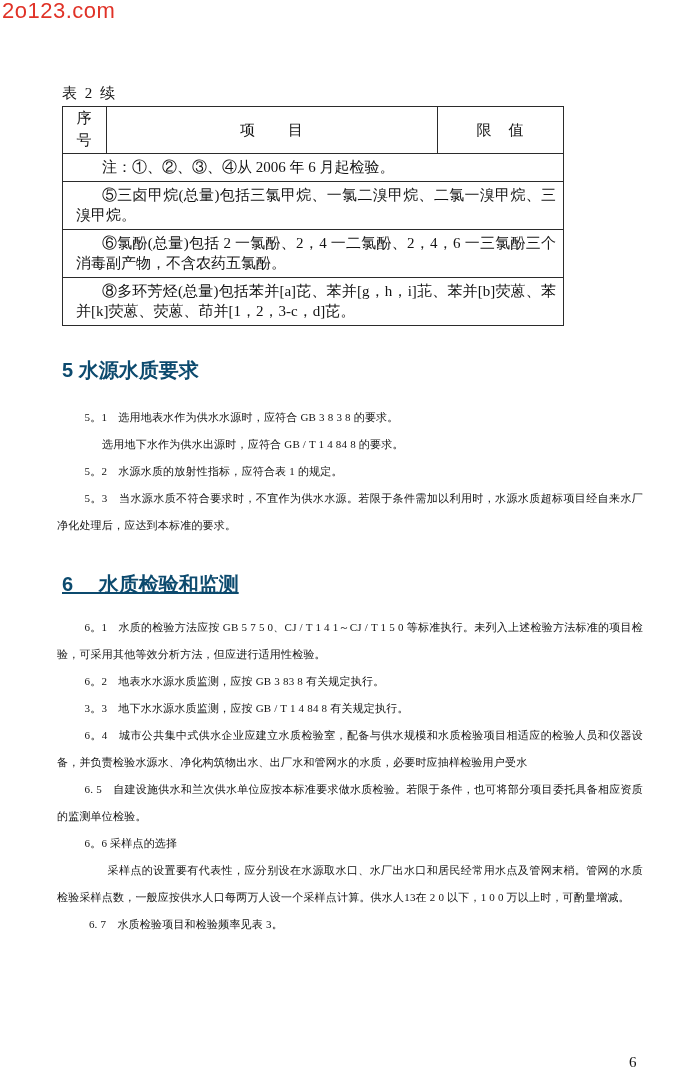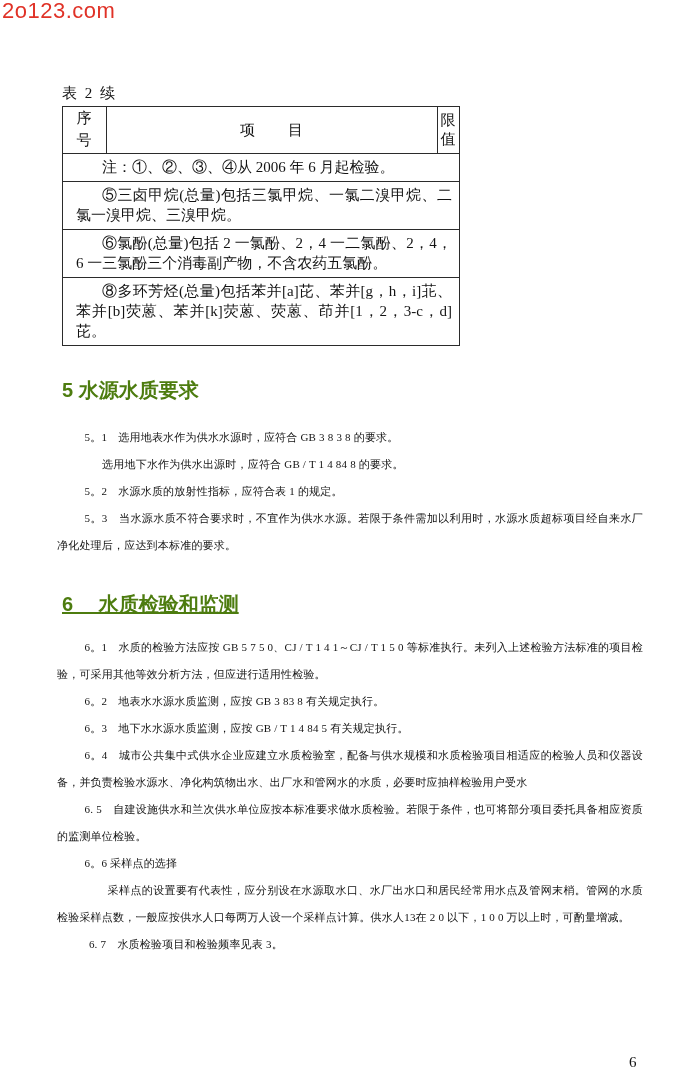--- a/index.html
+++ b/index.html
@@ -30,21 +30,21 @@
     top: 0;
     width: 586px;
   }
   .table-caption {
     margin: 84px 0 3px 5px;
     font-size: 15px;
     letter-spacing: 2px;
   }
   table.t2 {
     border-collapse: collapse;
-    width: 398px;
+    width: 502px;
     margin-left: 5px;
     table-layout: fixed;
     border-radius: 15px;
   }
   table.t2 th, table.t2 td {
     border: 1.5px solid #2b2b2b;
     font-weight: normal;
     font-size: 15px;
   }
   table.t2 th {
@@ -64,21 +64,21 @@
     line-height: 20px;
     font-size: 14.6px;
     text-indent: 26px;
     text-align: justify;
   }
   .sec-heading {
     font-family: "Liberation Sans", "DejaVu Sans", sans-serif;
     font-weight: bold;
     font-size: 20px;
     margin: 0 0 0 5px;
-    color: #4d7c0f;
+    color: #0c4a6e;
   }
   .h5 { margin-top: 31px; margin-bottom: 20px; }
   .h6 { margin-top: 32px; margin-bottom: 16px; text-decoration: underline; }
   p.body-p {
     margin: 0;
     font-size: 11px;
     line-height: 27px;
     text-align: justify;
     letter-spacing: 0.2px;
   }
@@ -130,21 +130,21 @@
 
   <p class="body-p ind2">5。1　选用地表水作为供水水源时，应符合 GB 3 8 3 8 的要求。</p>
   <p class="body-p ind4">选用地下水作为供水出源时，应符合 GB / T 1 4 84 8 的要求。</p>
   <p class="body-p ind2">5。2　水源水质的放射性指标，应符合表 1 的规定。</p>
   <p class="body-p ind2">5。3　当水源水质不符合要求时，不宜作为供水水源。若限于条件需加以利用时，水源水质超标项目经自来水厂净化处理后，应达到本标准的要求。</p>
 
   <h2 class="sec-heading h6">6　 水质检验和监测</h2>
 
   <p class="body-p ind2">6。1　水质的检验方法应按 GB 5 7 5 0、CJ / T 1 4 1～CJ / T 1 5 0 等标准执行。未列入上述检验方法标准的项目检验，可采用其他等效分析方法，但应进行适用性检验。</p>
   <p class="body-p ind2">6。2　地表水水源水质监测，应按 GB 3 83 8 有关规定执行。</p>
-  <p class="body-p ind2">6。3　地下水水源水质监测，应按 GB / T 1 4 84 5 有关规定执行。</p>
+  <p class="body-p ind2">3。3　地下水水源水质监测，应按 GB / T 1 4 84 8 有关规定执行。</p>
   <p class="body-p ind2">6。4　城市公共集中式供水企业应建立水质检验室，配备与供水规模和水质检验项目相适应的检验人员和仪器设备，并负责检验水源水、净化构筑物出水、出厂水和管网水的水质，必要时应抽样检验用户受水</p>
   <p class="body-p ind2">6. 5　自建设施供水和兰次供水单位应按本标准要求做水质检验。若限于条件，也可将部分项目委托具备相应资质的监测单位检验。</p>
   <p class="body-p ind2">6。6 采样点的选择</p>
   <p class="body-p ind45">采样点的设置要有代表性，应分别设在水源取水口、水厂出水口和居民经常用水点及管网末梢。管网的水质检验采样点数，一般应按供水人口每两万人设一个采样点计算。供水人13在 2 0 以下，1 0 0 万以上时，可酌量增减。</p>
   <p class="body-p ind27">6. 7　水质检验项目和检验频率见表 3。</p>
 
 </div>
 
 <div class="page-number">6</div>
 

